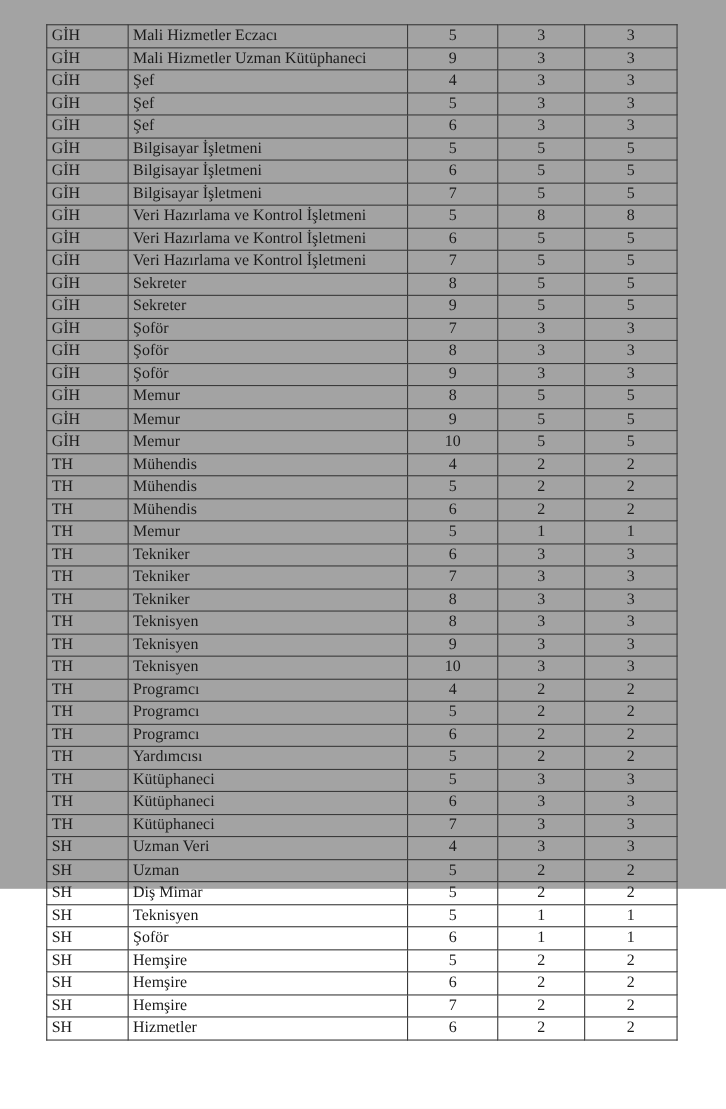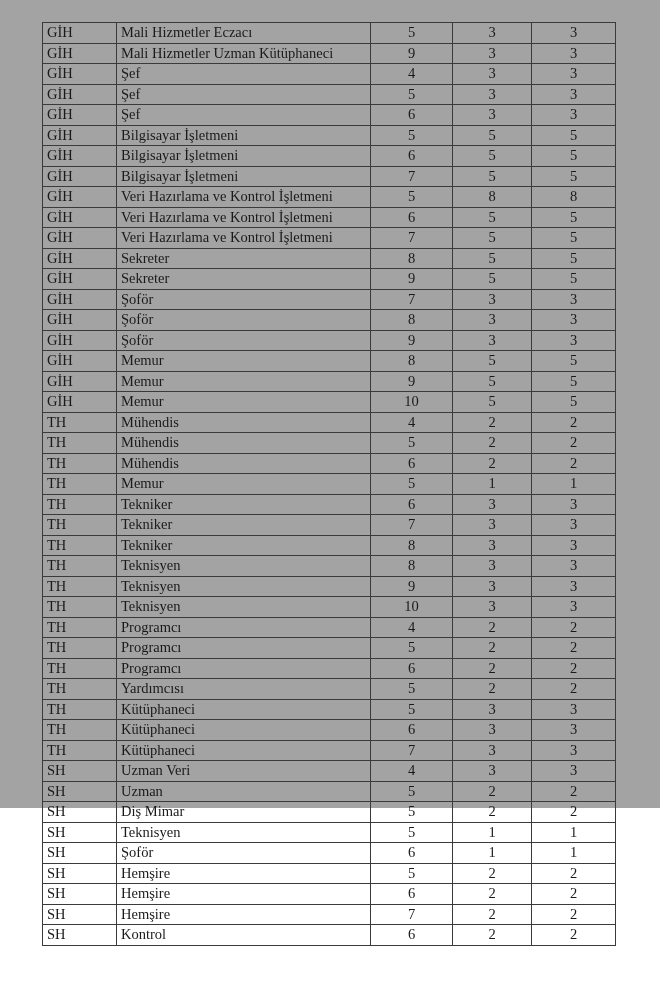--- a/index.html
+++ b/index.html
@@ -345,20 +345,20 @@
         </tr>
         <tr>
           <td>SH</td>
           <td>Hemşire</td>
           <td class="num">7</td>
           <td class="num">2</td>
           <td class="num">2</td>
         </tr>
         <tr>
           <td>SH</td>
-          <td>Kontrol</td>
+          <td>Hizmetler</td>
           <td class="num">6</td>
           <td class="num">2</td>
           <td class="num">2</td>
         </tr>
       </tbody>
   </table>
 </div>
 
 </body></html>

